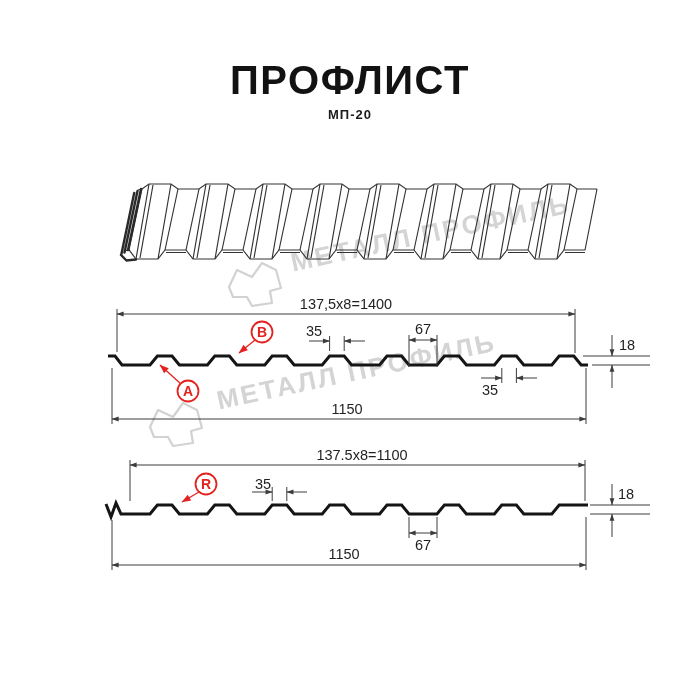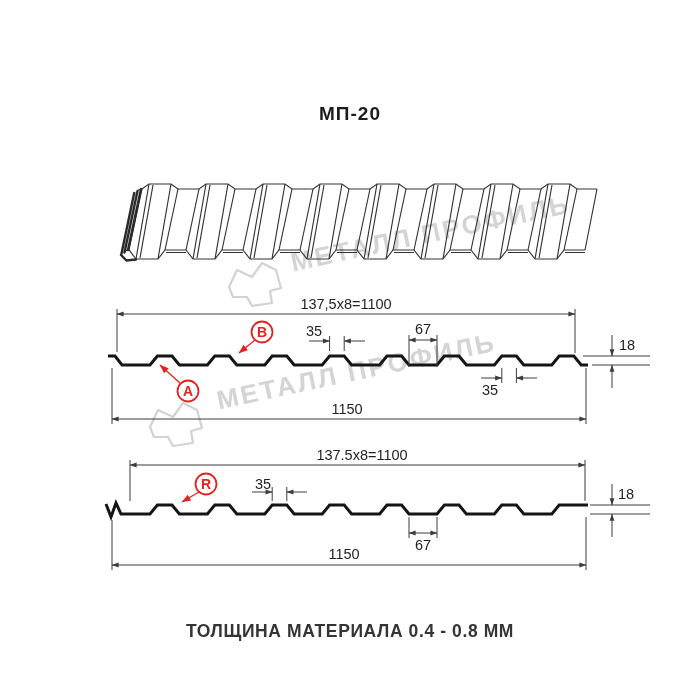--- a/index.html
+++ b/index.html
@@ -1,21 +1,21 @@
 <!DOCTYPE html>
 <html><head>
 <meta charset="utf-8">
 <style>
   html,body{margin:0;padding:0;background:#ffffff;}
   #stage{position:relative;width:700px;height:700px;background:#fff;overflow:hidden;
          font-family:"Liberation Sans","DejaVu Sans",sans-serif;}
   .t{position:absolute;transform:translate(-50%,-50%);white-space:nowrap;color:#222;
      font-size:14.5px;z-index:3;}
   .title{font-size:40px;font-weight:800;letter-spacing:1.5px;color:#121212;}
-  .subtitle{font-size:19px;font-weight:600;letter-spacing:1px;color:#1c1c1c;}
+  .subtitle{font-size:13px;font-weight:600;letter-spacing:1px;color:#1c1c1c;}
   .footer{font-size:17.5px;font-weight:600;letter-spacing:.6px;color:#343434;}
   .dim{font-size:14.5px;color:#1f1f1f;}
   .marker-letter{font-size:14px;font-weight:700;color:#e42320;}
   .wm{position:absolute;white-space:nowrap;font-size:26px;font-weight:700;
       letter-spacing:2.5px;color:#d4d4d4;z-index:1;transform-origin:left top;
       transform:rotate(-12deg);}
   svg{position:absolute;left:0;top:0;z-index:2;}
 </style>
 </head>
 <body>
@@ -82,32 +82,32 @@
       <line x1="612" y1="537" x2="612" y2="514" marker-end="url(#arr)"></line>
       <line x1="112" y1="565" x2="586" y2="565" marker-start="url(#arr)" marker-end="url(#arr)"></line>
     </g>
 
     <g stroke="#e42320" stroke-width="1.8" fill="none">
       <circle cx="206" cy="484" r="10.5"></circle>
       <line x1="199" y1="492" x2="182" y2="502" stroke-width="1.3" marker-end="url(#arrR)"></line>
     </g>
   </svg>
 
+  <div class="t title" style="left:350px;top:80px;">ПРОФЛИСТ</div>
   <div class="t subtitle" style="left:350px;top:114px;">МП-20</div>
 
-  <div class="t dim" style="left:346px;top:304px;">137,5x8=1100</div>
+  <div class="t dim" style="left:346px;top:304px;">137,5x8=1400</div>
   <div class="t dim" style="left:314px;top:331px;">35</div>
   <div class="t dim" style="left:423px;top:329px;">67</div>
   <div class="t dim" style="left:627px;top:345px;">18</div>
   <div class="t dim" style="left:490px;top:390px;">35</div>
   <div class="t dim" style="left:347px;top:409px;">1150</div>
   <div class="t marker-letter" style="left:188px;top:391px;">A</div>
   <div class="t marker-letter" style="left:262px;top:332px;">B</div>
 
   <div class="t dim" style="left:362px;top:455px;">137.5x8=1100</div>
   <div class="t dim" style="left:263px;top:484px;">35</div>
   <div class="t dim" style="left:423px;top:545px;">67</div>
   <div class="t dim" style="left:626px;top:494px;">18</div>
   <div class="t dim" style="left:344px;top:554px;">1150</div>
   <div class="t marker-letter" style="left:206px;top:484px;">R</div>
 
-  <div class="t footer" style="left:350px;top:631px;">ТОЛЩИНА МАТЕРИАЛА 0.4 - 0.8 ММ</div>
 </div>
 
 </body></html>

